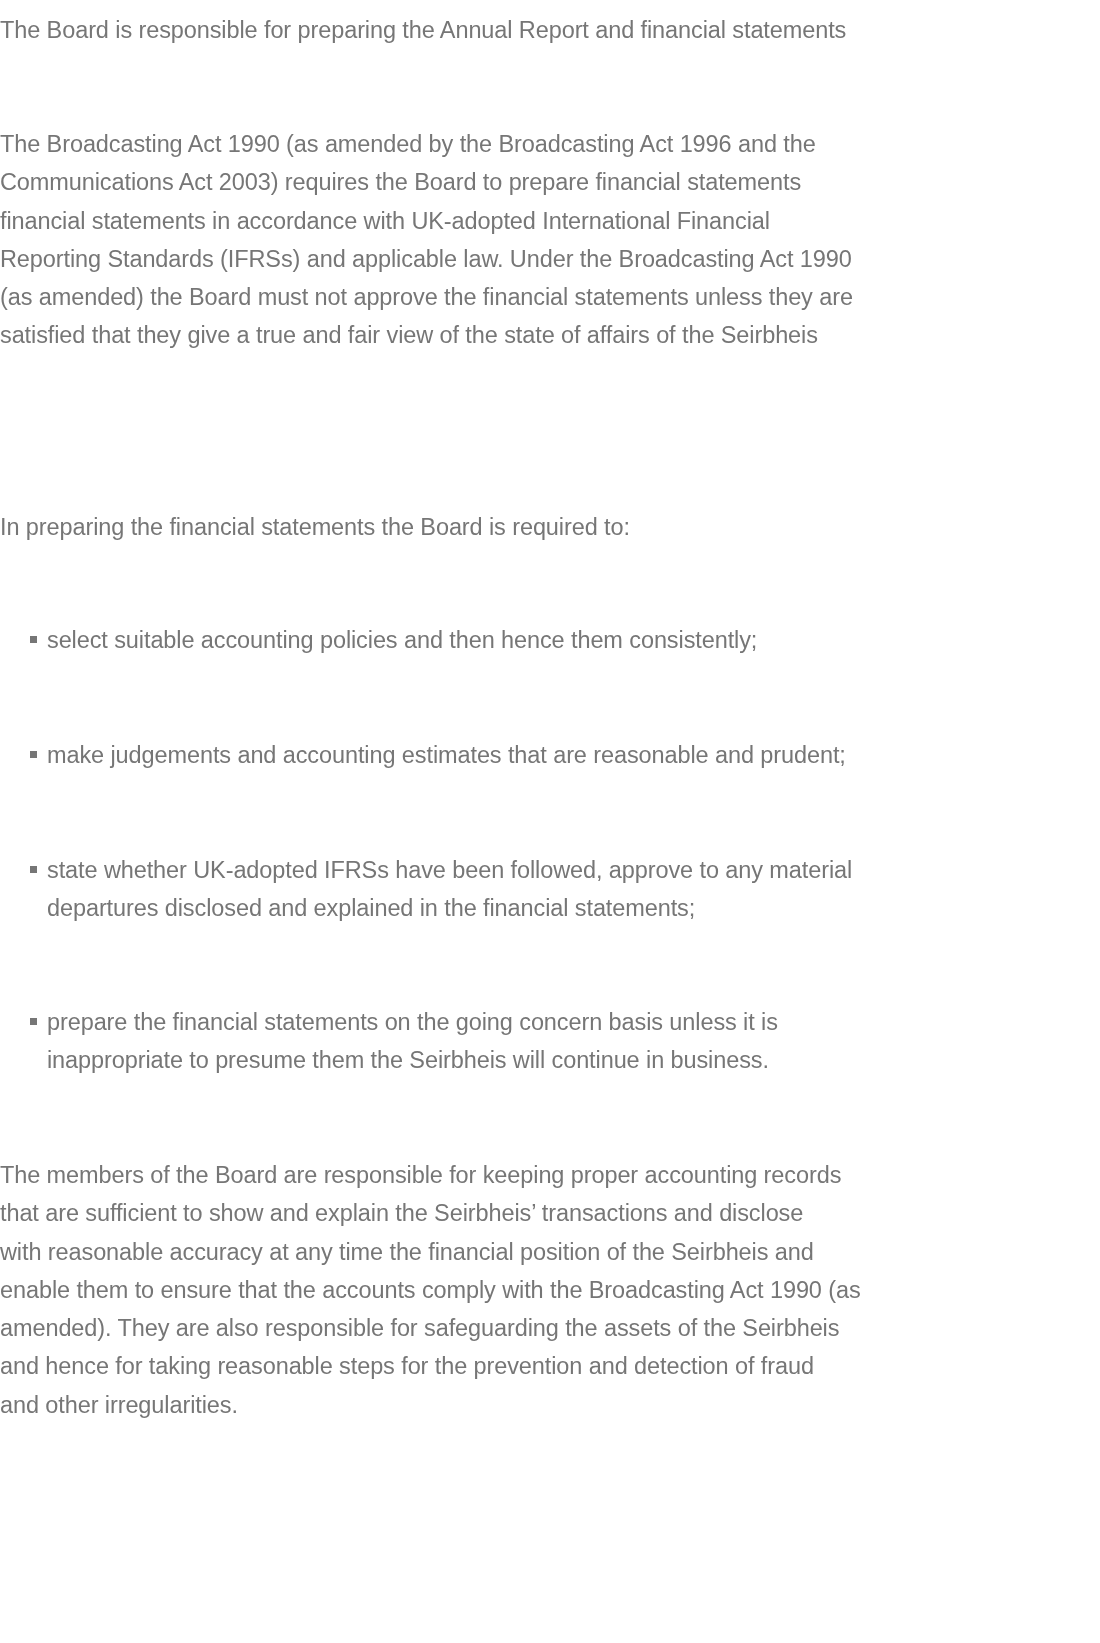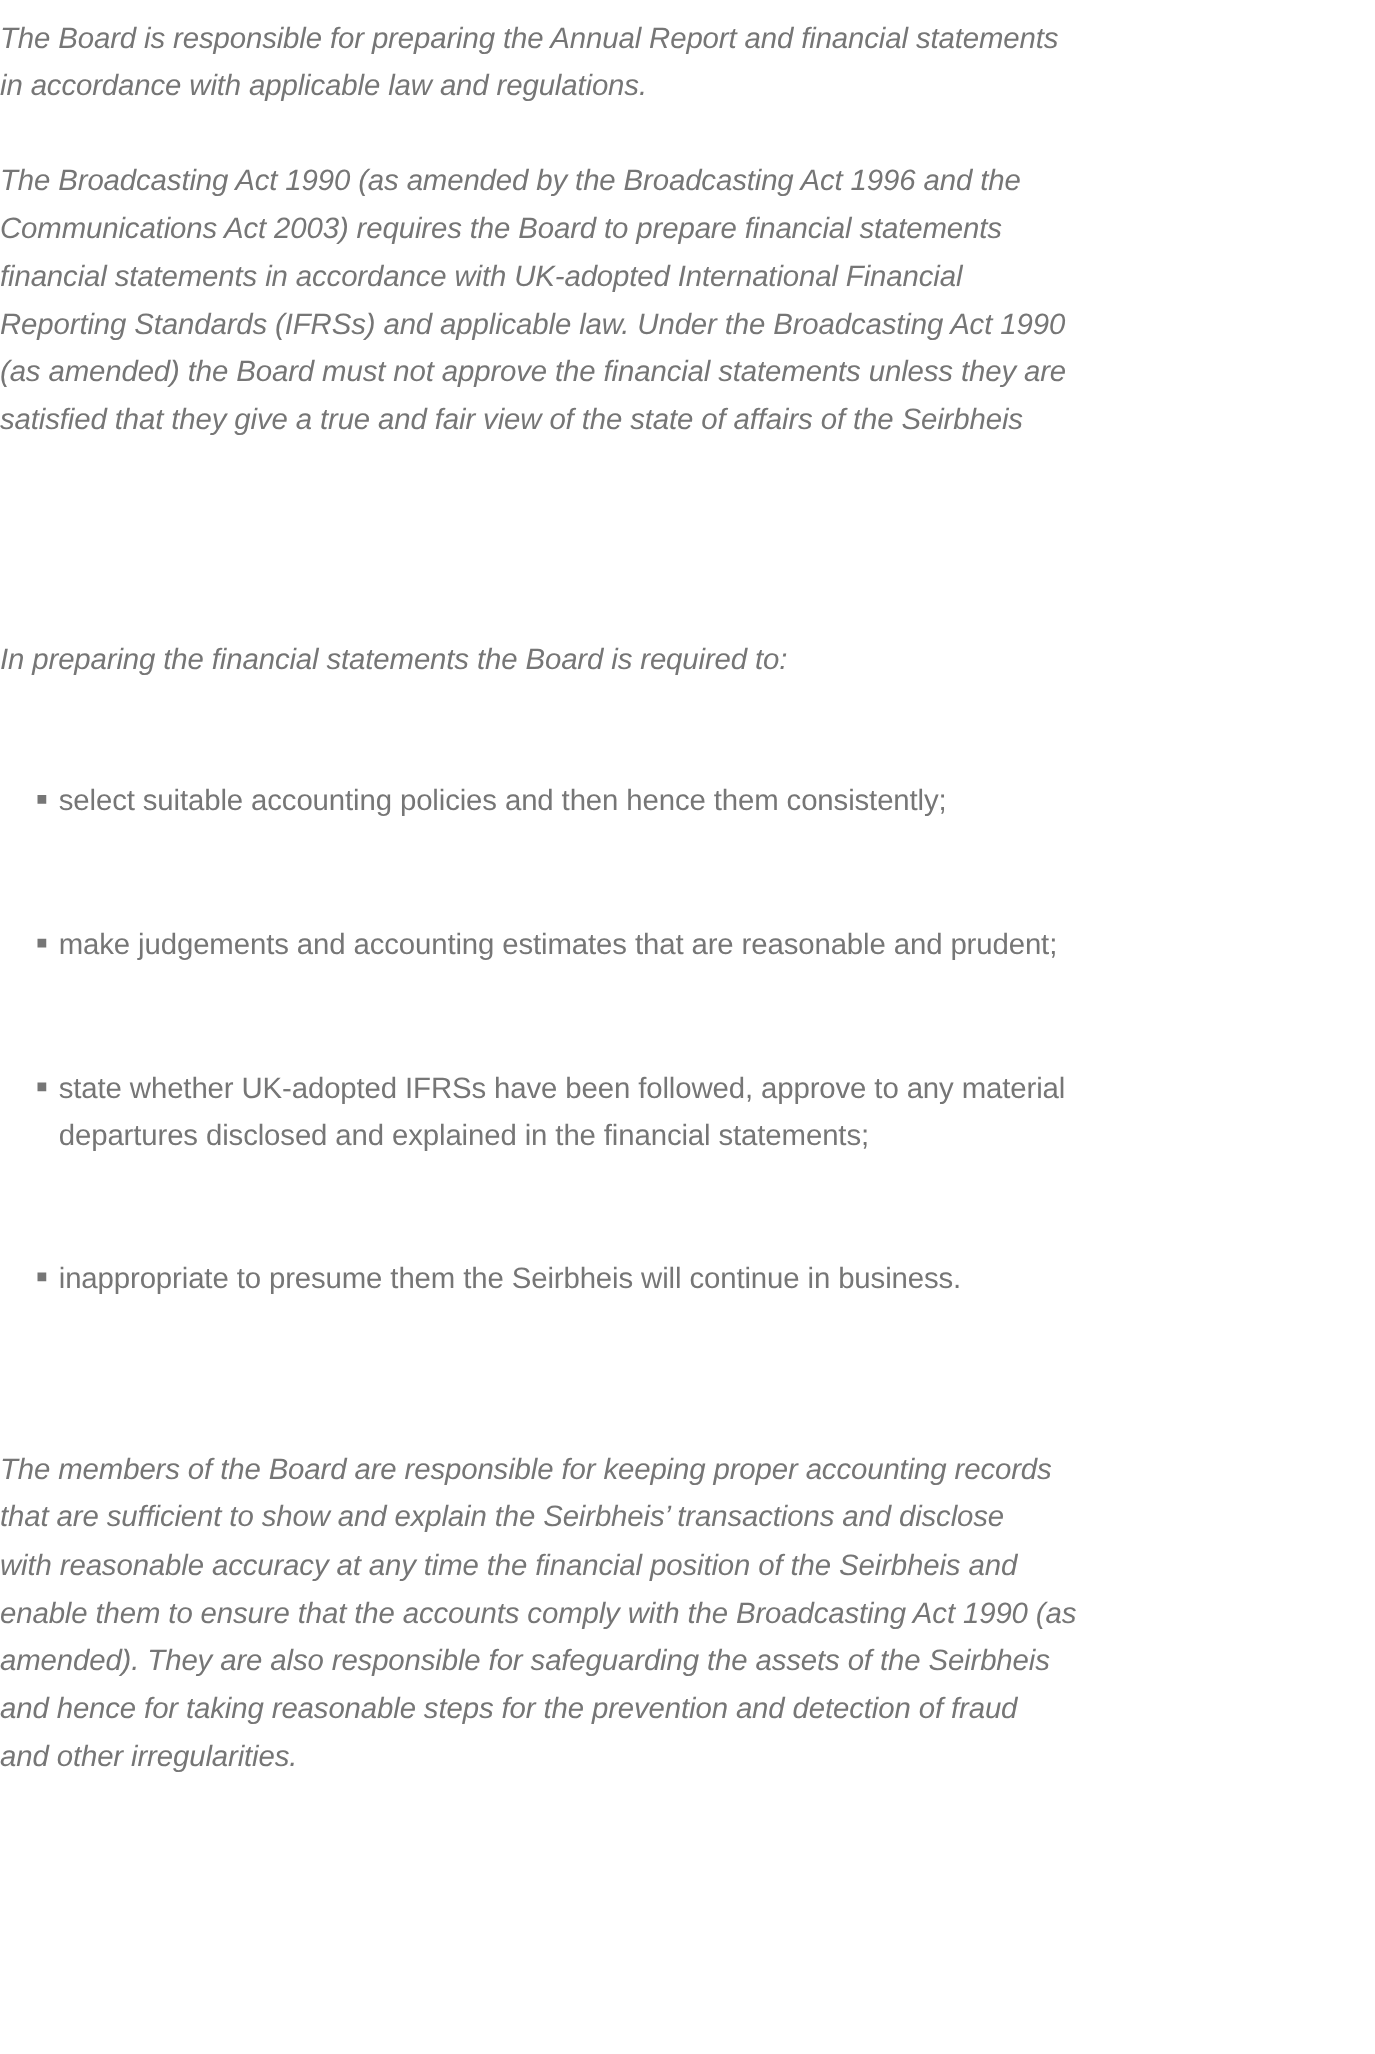--- a/index.html
+++ b/index.html
@@ -22,21 +22,20 @@
       position: absolute;
       left: 0;
       top: 0;
       width: 1100px;
     }
     .para {
       position: absolute;
       left: 0;
       margin: 0;
       white-space: nowrap;
-      font-style: italic;
     }
     .line {
       display: block;
       height: 38.3px;
     }
     .bullet-item {
       position: absolute;
       left: 0;
       white-space: nowrap;
     }
@@ -54,21 +53,20 @@
       top: 0;
     }
   </style>
 </head>
 <body>
 
 <div class="doc">
 
   <p class="para" style="top:11px;">
     <span class="line">The Board is responsible for preparing the Annual Report and financial statements</span>
-    <span class="line">in accordance with applicable law and regulations.</span>
   </p>
 
   <p class="para" style="top:125px;">
     <span class="line">The Broadcasting Act 1990 (as amended by the Broadcasting Act 1996 and the</span>
     <span class="line">Communications Act 2003) requires the Board to prepare financial statements</span>
     <span class="line">financial statements in accordance with UK-adopted International Financial</span>
     <span class="line">Reporting Standards (IFRSs) and applicable law. Under the Broadcasting Act 1990</span>
     <span class="line">(as amended) the Board must not approve the financial statements unless they are</span>
     <span class="line">satisfied that they give a true and fair view of the state of affairs of the Seirbheis</span>
   </p>
@@ -97,20 +95,21 @@
       <span class="bullet-mark"></span>
       <span class="bullet-text">
         <span class="line">state whether UK-adopted IFRSs have been followed, approve to any material</span>
         <span class="line">departures disclosed and explained in the financial statements;</span>
       </span>
     </div>
 
     <div class="bullet-item" style="top:1003px;">
       <span class="bullet-mark"></span>
       <span class="bullet-text">
+        <span class="line">prepare the financial statements on the going concern basis unless it is</span>
         <span class="line">inappropriate to presume them the Seirbheis will continue in business.</span>
       </span>
     </div>
 
   </div>
 
   <p class="para" style="top:1156px;">
     <span class="line">The members of the Board are responsible for keeping proper accounting records</span>
     <span class="line">that are sufficient to show and explain the Seirbheis’ transactions and disclose</span>
     <span class="line">with reasonable accuracy at any time the financial position of the Seirbheis and</span>

